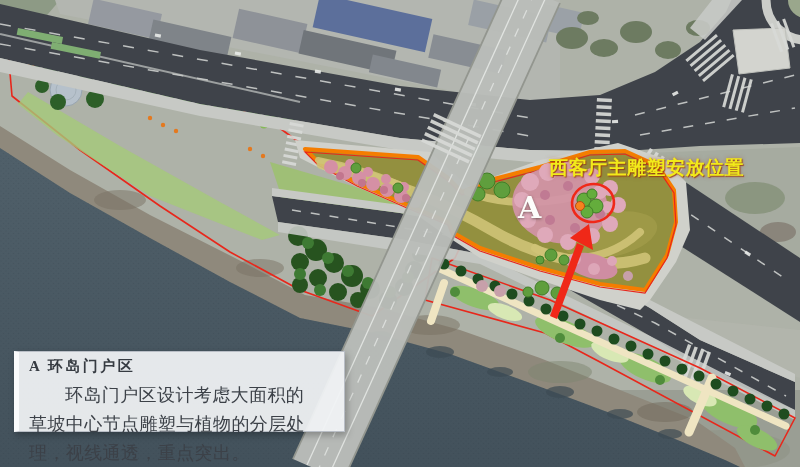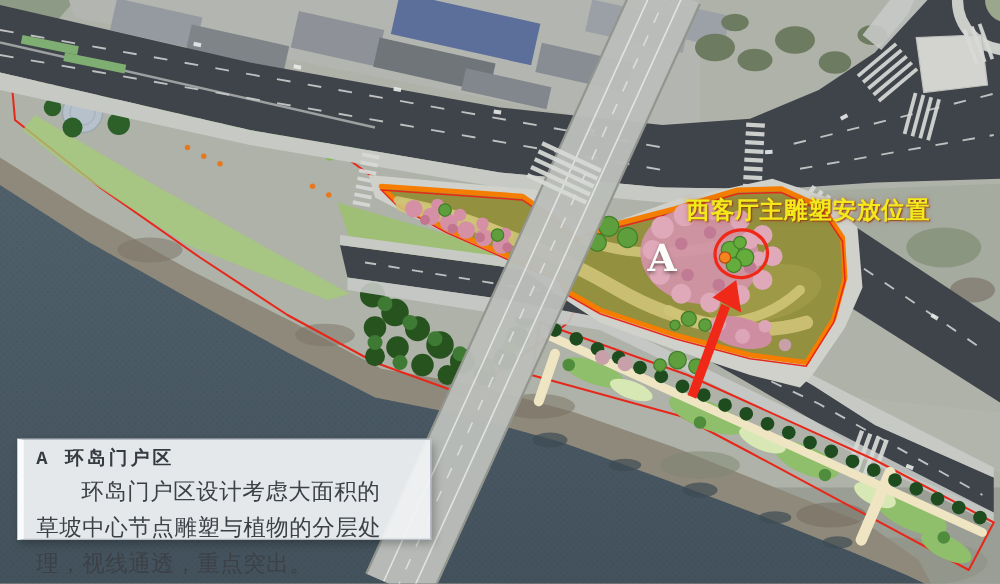--- a/index.html
+++ b/index.html
@@ -30,21 +30,21 @@
     color:var(--label-yellow);
     text-shadow:1px 1px 1px rgba(150,55,15,.85),0 0 4px rgba(170,70,20,.5);margin-left:40px;}
   .zone-letter{position:absolute;left:518px;top:190px;
     font-family:"DejaVu Serif","Liberation Serif",serif;
     font-size:30px;font-weight:bold;color:#fdfdfb;
     text-shadow:0 1px 3px rgba(40,40,30,.55);}
   .legend{position:absolute;left:14px;top:351px;width:331px;height:81px;
     box-sizing:border-box;background:rgba(241,243,245,.93);
     border:1px solid #b9bec6;border-left:5px solid #fafbfc;
     box-shadow:2px 3px 7px rgba(0,0,0,.28);
-    font-family:Liberation Mono, monospace;color:var(--legend-text);
+    font-family:Liberation Serif, serif;color:var(--legend-text);
     padding:5px 12px 4px 10px;}
   .legend-title{font-size:15px;font-weight:600;letter-spacing:2.5px;color:#363b42;}
   .legend-body{margin-top:5px;width:292px;font-size:18px;line-height:1.6;
     letter-spacing:.4px;text-indent:2em;}
 </style>
 </head>
 <body>
 
 <div class="stage">
 <svg width="800" height="467" viewBox="0 0 800 467">

